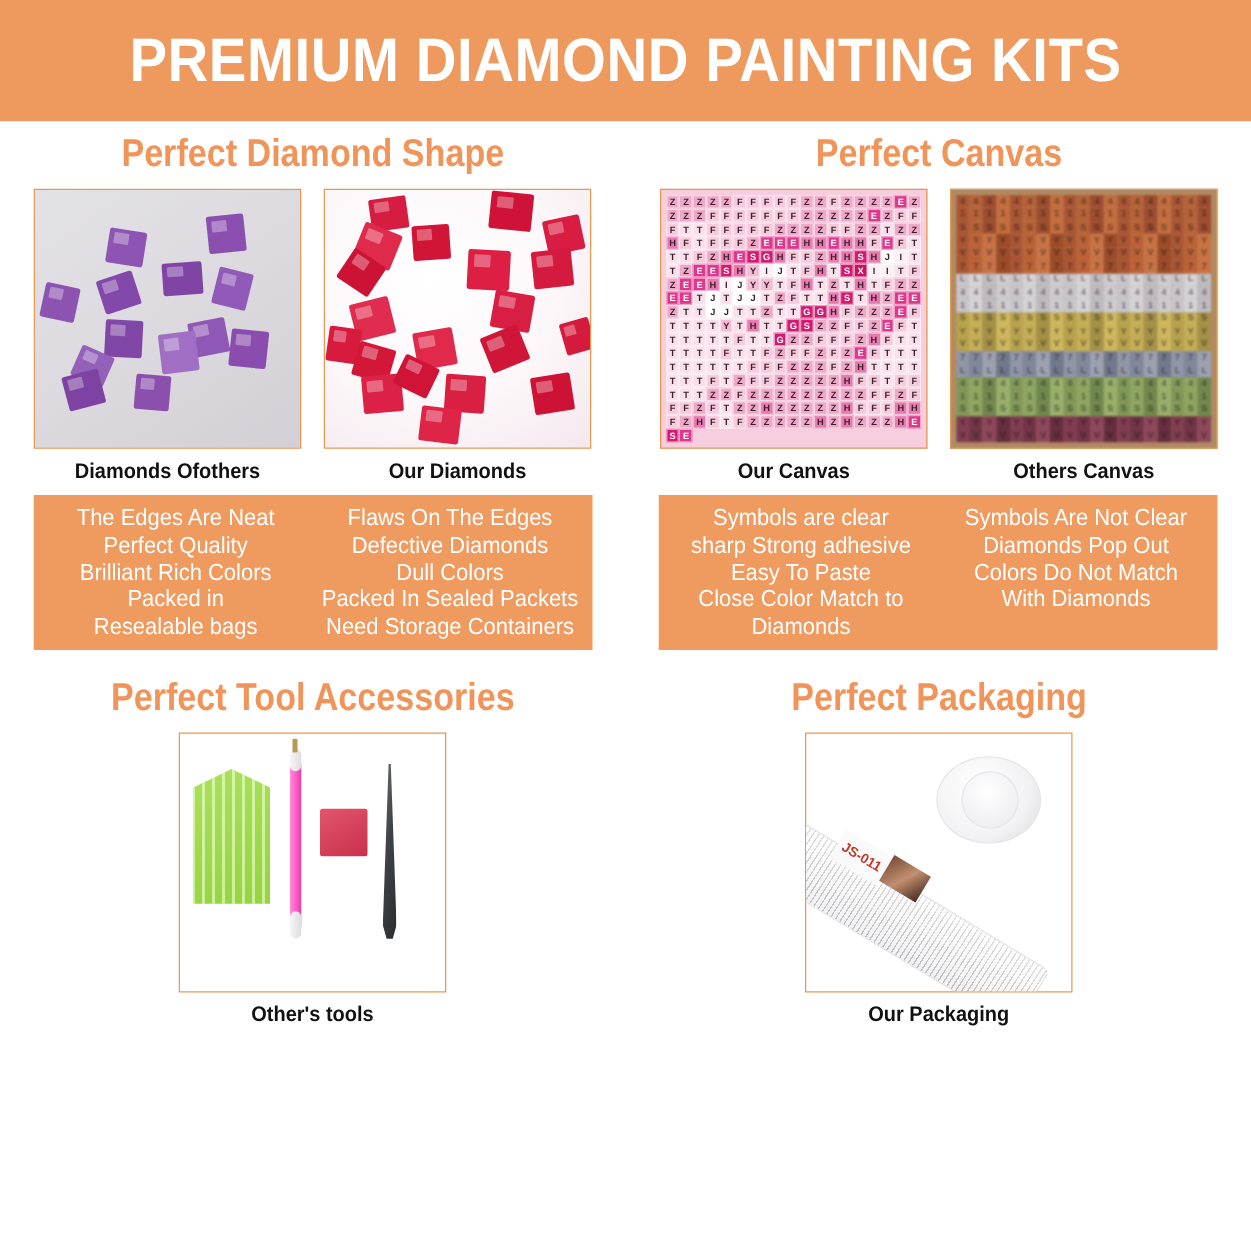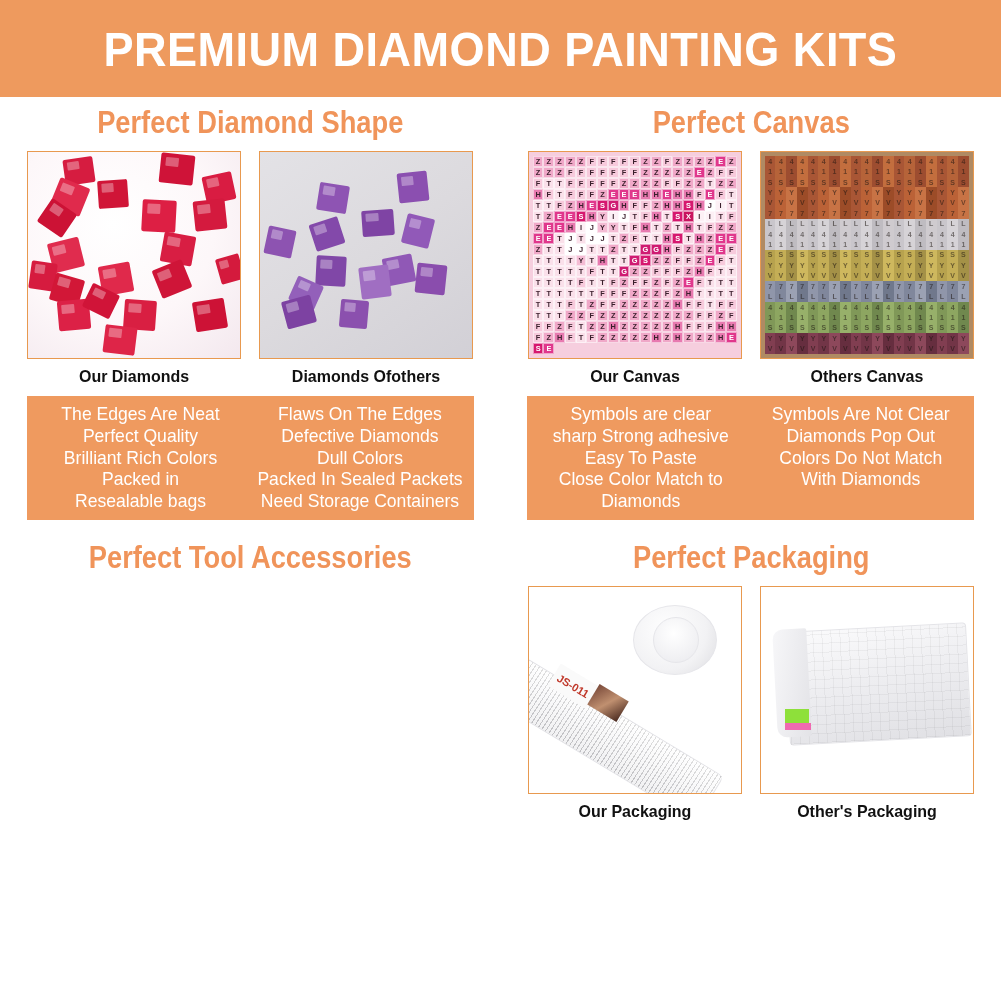--- a/index.html
+++ b/index.html
@@ -234,20 +234,39 @@
 
 <div class="header-banner">
   <div class="header-title">PREMIUM DIAMOND PAINTING KITS</div>
 </div>
 
 <div class="block-row">
 
   <div class="half-block">
     <div class="section-title">Perfect Diamond Shape</div>
     <div class="photo-pair">
+
+      <div class="photo-cell">
+        <div class="photo-frame bg-gray-soft">
+          <div class="gem" style="left:138px;top:20px;width:30px;height:30px;background:#8b4fb0;transform:rotate(-6deg);"></div>
+          <div class="gem" style="left:58px;top:32px;width:30px;height:28px;background:#8e54b3;transform:rotate(9deg);"></div>
+          <div class="gem" style="left:102px;top:58px;width:32px;height:26px;background:#7f44a4;transform:rotate(-4deg);"></div>
+          <div class="gem" style="left:144px;top:64px;width:28px;height:30px;background:#9159b8;transform:rotate(14deg);"></div>
+          <div class="gem" style="left:52px;top:68px;width:30px;height:28px;background:#8349aa;transform:rotate(-18deg);"></div>
+          <div class="gem" style="left:6px;top:76px;width:28px;height:28px;background:#8d53b1;transform:rotate(12deg);"></div>
+          <div class="gem" style="left:56px;top:104px;width:30px;height:30px;background:#8047a7;transform:rotate(3deg);"></div>
+          <div class="gem" style="left:124px;top:104px;width:30px;height:28px;background:#9058b6;transform:rotate(-11deg);"></div>
+          <div class="gem" style="left:156px;top:112px;width:30px;height:30px;background:#8a4dad;transform:rotate(6deg);"></div>
+          <div class="gem" style="left:100px;top:114px;width:30px;height:32px;background:#a06ec2;transform:rotate(-7deg);"></div>
+          <div class="gem" style="left:32px;top:128px;width:28px;height:26px;background:#9360ba;transform:rotate(24deg);"></div>
+          <div class="gem" style="left:24px;top:146px;width:30px;height:28px;background:#7d42a2;transform:rotate(-15deg);"></div>
+          <div class="gem" style="left:80px;top:148px;width:28px;height:28px;background:#8b50ae;transform:rotate(5deg);"></div>
+        </div>
+        <div class="photo-caption">Diamonds Ofothers</div>
+      </div>
 
       <div class="photo-cell">
         <div class="photo-frame bg-white-soft">
           <div class="gem" style="left:36px;top:6px;width:30px;height:26px;background:#d61c40;transform:rotate(-8deg);"></div>
           <div class="gem" style="left:132px;top:2px;width:34px;height:30px;background:#cf1338;transform:rotate(6deg);"></div>
           <div class="gem" style="left:176px;top:22px;width:30px;height:28px;background:#d91c42;transform:rotate(-12deg);"></div>
           <div class="gem" style="left:26px;top:30px;width:32px;height:30px;background:#e02a4c;transform:rotate(22deg);"></div>
           <div class="gem" style="left:70px;top:28px;width:30px;height:28px;background:#d01537;transform:rotate(-4deg);"></div>
           <div class="gem" style="left:114px;top:48px;width:34px;height:32px;background:#dd1f44;transform:rotate(3deg);"></div>
           <div class="gem" style="left:166px;top:48px;width:32px;height:30px;background:#d41a3e;transform:rotate(-6deg);"></div>
@@ -259,39 +278,20 @@
           <div class="gem" style="left:72px;top:112px;width:32px;height:30px;background:#e0294b;transform:rotate(-10deg);"></div>
           <div class="gem" style="left:24px;top:124px;width:30px;height:28px;background:#d21737;transform:rotate(16deg);"></div>
           <div class="gem" style="left:30px;top:148px;width:32px;height:30px;background:#dc2146;transform:rotate(-5deg);"></div>
           <div class="gem" style="left:58px;top:136px;width:30px;height:26px;background:#d01438;transform:rotate(26deg);"></div>
           <div class="gem" style="left:96px;top:148px;width:32px;height:30px;background:#d91f42;transform:rotate(4deg);"></div>
           <div class="gem" style="left:166px;top:148px;width:32px;height:30px;background:#cd1236;transform:rotate(-9deg);"></div>
           <div class="gem" style="left:76px;top:174px;width:32px;height:28px;background:#de2548;transform:rotate(7deg);"></div>
           <div class="gem" style="left:190px;top:104px;width:24px;height:26px;background:#d41a3d;transform:rotate(-16deg);"></div>
         </div>
         <div class="photo-caption">Our Diamonds</div>
-      </div>
-
-      <div class="photo-cell">
-        <div class="photo-frame bg-gray-soft">
-          <div class="gem" style="left:138px;top:20px;width:30px;height:30px;background:#8b4fb0;transform:rotate(-6deg);"></div>
-          <div class="gem" style="left:58px;top:32px;width:30px;height:28px;background:#8e54b3;transform:rotate(9deg);"></div>
-          <div class="gem" style="left:102px;top:58px;width:32px;height:26px;background:#7f44a4;transform:rotate(-4deg);"></div>
-          <div class="gem" style="left:144px;top:64px;width:28px;height:30px;background:#9159b8;transform:rotate(14deg);"></div>
-          <div class="gem" style="left:52px;top:68px;width:30px;height:28px;background:#8349aa;transform:rotate(-18deg);"></div>
-          <div class="gem" style="left:6px;top:76px;width:28px;height:28px;background:#8d53b1;transform:rotate(12deg);"></div>
-          <div class="gem" style="left:56px;top:104px;width:30px;height:30px;background:#8047a7;transform:rotate(3deg);"></div>
-          <div class="gem" style="left:124px;top:104px;width:30px;height:28px;background:#9058b6;transform:rotate(-11deg);"></div>
-          <div class="gem" style="left:156px;top:112px;width:30px;height:30px;background:#8a4dad;transform:rotate(6deg);"></div>
-          <div class="gem" style="left:100px;top:114px;width:30px;height:32px;background:#a06ec2;transform:rotate(-7deg);"></div>
-          <div class="gem" style="left:32px;top:128px;width:28px;height:26px;background:#9360ba;transform:rotate(24deg);"></div>
-          <div class="gem" style="left:24px;top:146px;width:30px;height:28px;background:#7d42a2;transform:rotate(-15deg);"></div>
-          <div class="gem" style="left:80px;top:148px;width:28px;height:28px;background:#8b50ae;transform:rotate(5deg);"></div>
-        </div>
-        <div class="photo-caption">Diamonds Ofothers</div>
       </div>
     </div>
 
     <div class="text-panel">
       <div class="text-col">
         <div>The Edges Are Neat</div>
         <div>Perfect Quality</div>
         <div>Brilliant Rich Colors</div>
         <div>Packed in</div>
         <div>Resealable bags</div>
@@ -1031,20 +1031,38 @@
   </div>
 </div>
 
 <div class="block-row" style="margin-top:12px;">
 
   <div class="half-block">
     <div class="section-title">Perfect Tool Accessories</div>
     <div class="photo-pair">
 
 
+      <div class="photo-cell">
+        <div class="photo-frame" style="background:#ffffff;">
+
+          <div class="tool-tray" style="left:10px;top:28px;width:62px;height:108px;background:linear-gradient(160deg,#b6ee62,#9ee045);clip-path:polygon(0% 14%,50% 0%,100% 14%,100% 100%,0% 100%);">
+            <div class="tray-ridges"></div>
+          </div>
+
+          <div class="tool-pen" style="left:88px;top:20px;width:9px;height:138px;background:linear-gradient(90deg,#ff8fd8,#ff5cc8 55%,#df41ab);"></div>
+          <div class="tool-pen" style="left:88px;top:12px;width:9px;height:18px;background:linear-gradient(90deg,#f6f6f8,#dedee2);"></div>
+          <div class="tool-pen" style="left:90px;top:4px;width:4px;height:11px;background:#b79a52;border-radius:1px;"></div>
+          <div class="tool-pen" style="left:88px;top:142px;width:9px;height:22px;background:linear-gradient(90deg,#f6f6f8,#dedee2);"></div>
+
+          <div class="wax" style="left:112px;top:60px;width:38px;height:38px;background:linear-gradient(150deg,#e2566a,#c9304c);"></div>
+
+          <div class="tweezer" style="left:162px;top:24px;width:11px;height:140px;clip-path:polygon(42% 0%,58% 0%,100% 92%,72% 100%,28% 100%,0% 92%);"></div>
+        </div>
+        <div class="photo-caption">Other's tools</div>
+      </div>
     </div>
 
   </div>
 
   <div class="half-block">
     <div class="section-title">Perfect Packaging</div>
     <div class="photo-pair">
 
       <div class="photo-cell">
         <div class="photo-frame" style="background:#ffffff;">
@@ -1052,27 +1070,16 @@
           <div class="tube-cap" style="left:124px;top:30px;width:44px;height:44px;background:radial-gradient(circle at 45% 35%,#ffffff,#e9e9ed);"></div>
           <div class="tube" style="left:-4px;top:70px;width:230px;height:52px;transform:rotate(31deg);transform-origin:0 0;border-radius:6px;">
             <div class="tube-rolls"></div>
           </div>
           <div style="position:absolute;left:22px;top:86px;width:44px;height:26px;background:#fafafa;transform:rotate(31deg);color:#c0392b;font-size:11px;font-weight:bold;font-family:'Liberation Sans',sans-serif;display:flex;align-items:center;justify-content:center;">JS-011</div>
           <div style="position:absolute;left:62px;top:104px;width:34px;height:24px;background:linear-gradient(120deg,#7a4a3a,#c09070,#4a2a20);transform:rotate(31deg);"></div>
         </div>
         <div class="photo-caption">Our Packaging</div>
       </div>
 
-      <div class="photo-cell">
-        <div class="photo-frame" style="background:#ffffff;">
-          <div class="mailer" style="left:26px;top:40px;width:180px;height:112px;border-radius:4px;transform:rotate(-3deg);">
-            <div class="mailer-bubbles"></div>
-          </div>
-          <div style="position:absolute;left:14px;top:42px;width:34px;height:108px;background:linear-gradient(100deg,#f7f7f9,#e3e3e7);border-radius:10px 2px 2px 10px;transform:rotate(-3deg);"></div>
-          <div style="position:absolute;left:24px;top:122px;width:24px;height:18px;background:#8ee03a;"></div>
-          <div style="position:absolute;left:24px;top:136px;width:26px;height:7px;background:#ef6ab0;"></div>
-        </div>
-        <div class="photo-caption">Other's Packaging</div>
-      </div>
     </div>
 
   </div>
 </div>
 
 </body></html>

